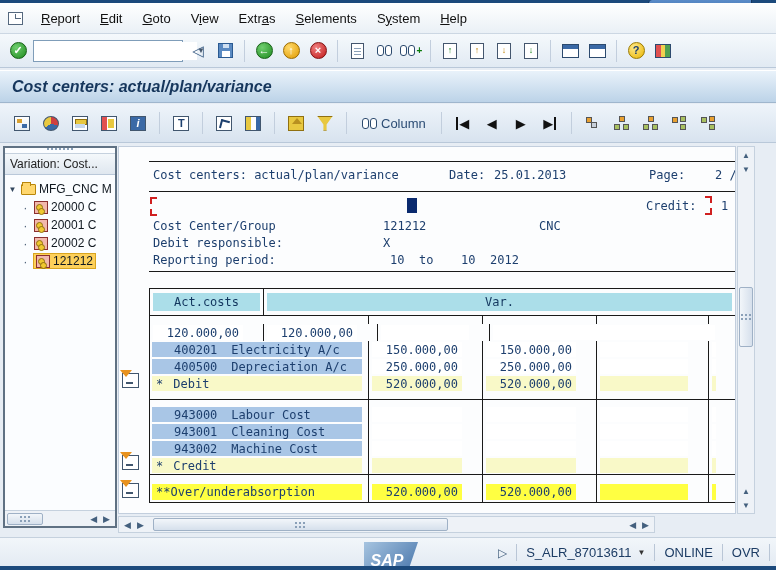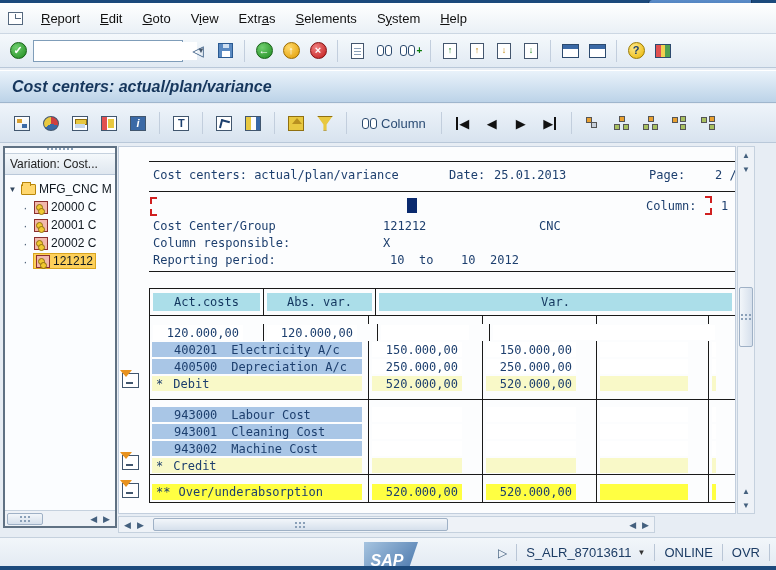--- a/index.html
+++ b/index.html
@@ -148,21 +148,21 @@
   .drow{height:17px}
   .nblk{margin:1px 6px 1px 2px;background:#a9c6e6;flex:1;height:15px;display:flex;align-items:center;padding-left:22px}
   .nblk .desc{margin-left:14px}
   .vblk{margin:1px 20px 1px 3px;background:#fff;flex:1;height:15px;display:flex;align-items:center;justify-content:flex-end;padding-right:4px}
   .totrow{height:17px}
   .tblk{margin:1px 6px 1px 2px;background:#f9f9c8;flex:1;height:15px;display:flex;align-items:center;padding-left:4px}
   .tblk .tlabel{margin-left:10px}
   .tvblk{margin:1px 20px 1px 3px;background:#f9f9c8;flex:1;height:15px;display:flex;align-items:center;justify-content:flex-end;padding-right:4px}
   .grow{height:20px}
   .gblk{margin:2px 6px 2px 2px;background:#ffff42;flex:1;height:16px;display:flex;align-items:center;padding-left:4px}
-  .gblk .tlabel{margin-left:8px}
+  .gblk .tlabel{}
   .gvblk{margin:2px 20px 2px 3px;background:#ffff42;flex:1;height:16px;display:flex;align-items:center;justify-content:flex-end;padding-right:4px}
 
   
   .vscroll{position:absolute;left:636px;top:3px;width:18px;height:368px;background:#eef2f7;border:1px solid #c5d1de;
     display:flex;flex-direction:column;align-items:center;padding:1px 0}
   .sbtn{width:14px;height:14px;display:flex;align-items:center;justify-content:center;font-size:8px;color:#44607e;flex:none}
   .vtrack{flex:1;width:14px;position:relative}
   .vthumb{position:absolute;top:36%;left:0;width:14px;height:60px;background:linear-gradient(90deg,#f2f6fa,#d6e0ec);
     border:1px solid #9fb1c6;border-radius:2px;display:flex;align-items:center;justify-content:center}
   .hscroll{position:absolute;left:118px;top:373px;width:537px;height:17px;background:#eef2f7;border:1px solid #c5d1de;
@@ -464,44 +464,41 @@
       <span class="rtxt" style="left:4px;top:21px">Cost centers: actual/plan/variance</span>
       <span class="rtxt" style="left:300px;top:21px">Date:</span>
       <span class="rtxt" style="left:345px;top:21px">25.01.2013</span>
       <span class="rtxt" style="left:500px;top:21px">Page:</span>
       <span class="rtxt" style="left:566px;top:21px">2 /</span>
       <div class="rline" style="top:44px"></div>
 
       <div class="redc tl" style="left:1px;top:50px"></div>
       <div class="redc bl" style="left:1px;top:62px"></div>
       <div class="cursorblk" style="left:258px;top:51px"></div>
-      <span class="rtxt" style="left:497px;top:52px">Column:</span>
+      <span class="rtxt" style="left:497px;top:52px">Credit:</span>
       <div class="redc tr" style="left:556px;top:49px"></div>
       <div class="redc br" style="left:556px;top:61px"></div>
       <span class="rtxt" style="left:572px;top:52px">1 /</span>
 
       <span class="rtxt" style="left:4px;top:72px">Cost Center/Group</span>
       <span class="rtxt" style="left:234px;top:72px">121212</span>
       <span class="rtxt" style="left:390px;top:72px">CNC</span>
-      <span class="rtxt" style="left:4px;top:89px">Column responsible:</span>
+      <span class="rtxt" style="left:4px;top:89px">Debit responsible:</span>
       <span class="rtxt" style="left:234px;top:89px">X</span>
       <span class="rtxt" style="left:4px;top:106px">Reporting period:</span>
       <span class="rtxt" style="left:241px;top:106px">10</span>
       <span class="rtxt" style="left:270px;top:106px">to</span>
       <span class="rtxt" style="left:312px;top:106px">10</span>
       <span class="rtxt" style="left:341px;top:106px">2012</span>
       <div class="rline" style="top:124px"></div>
 
       <div class="rtable">
         <div class="trow hrow">
           <div class="cell c1">
               <div class="hblk ctr">Act.costs</div>
-            </div>
-          <div class="cell c3">
-              <div class="hblk ctr">Abs. var.</div>
             </div>
           <div class="cell c4">
               <div class="hblk ctr">Var.</div>
             </div>
         </div>
         <div class="hdiv"></div>
         <div class="trow sp8">
             <div class="cell c0"></div>
             <div class="cell c1"></div>
             <div class="cell c2"></div>

